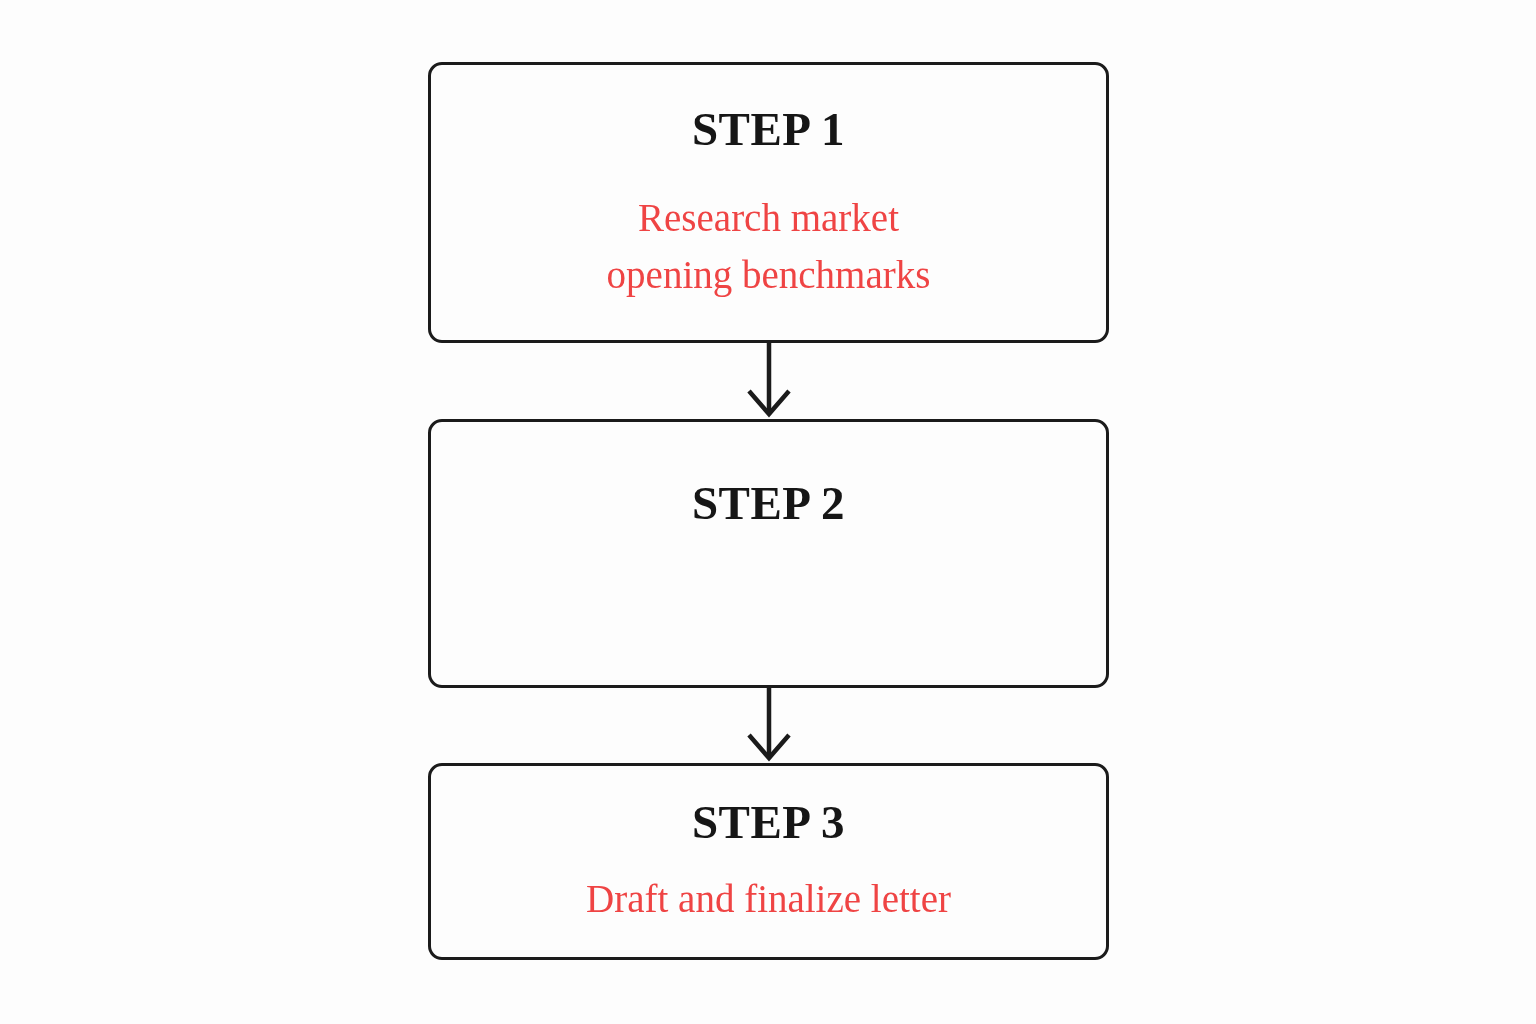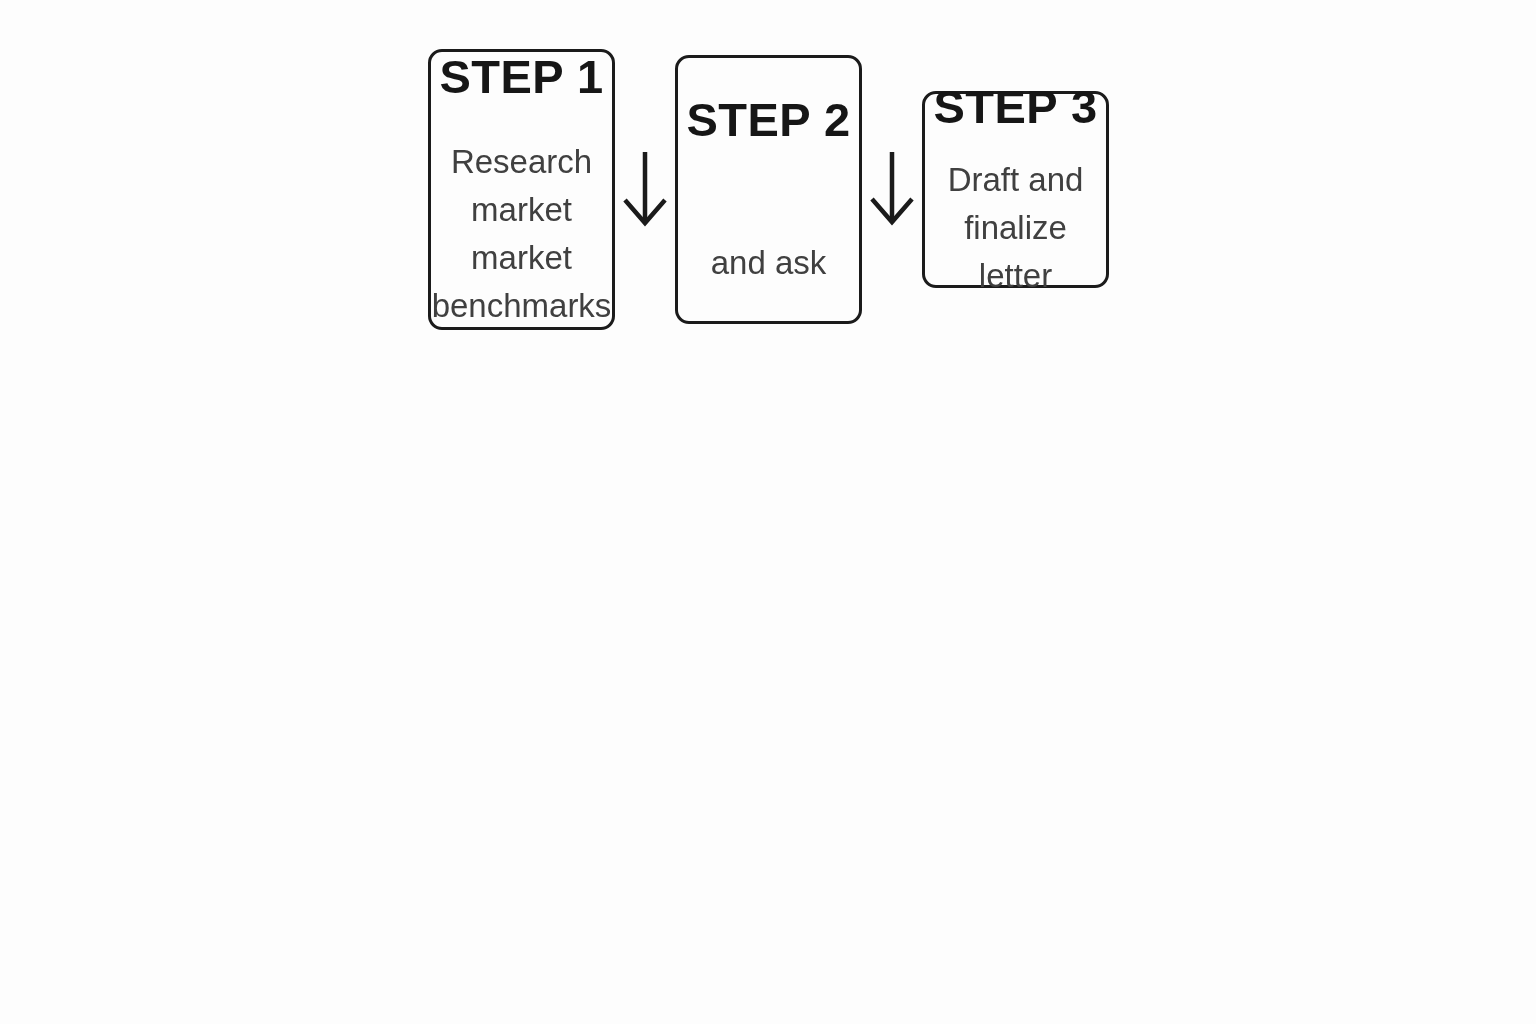--- a/index.html
+++ b/index.html
@@ -6,25 +6,26 @@
   html, body {
     width: 1536px;
     height: 1024px;
     background: #fdfdfd;
     font-family: "Liberation Sans", "DejaVu Sans", sans-serif;
     overflow: hidden;
   }
   .flowchart {
     position: absolute;
     left: 428px;
-    top: 49px;
+    top: 62px;
     width: 681px;
     display: flex;
-    flex-direction: row;
+    flex-direction: column;
     align-items: center;
+    font-family: Liberation Serif, serif;
   }
   .step-box {
     width: 100%;
     border: 3px solid #1b1b1b;
     border-radius: 14px;
     background: #fdfdfd;
     display: flex;
     flex-direction: column;
     align-items: center;
     justify-content: center;
@@ -37,53 +38,52 @@
   .step-title {
     font-size: 47px;
     font-weight: 700;
     letter-spacing: 0.5px;
     color: #161616;
   }
   .box-1 .step-title { margin-bottom: 34px; }
   .box-2 .step-title { margin-bottom: 44px; }
   .box-3 .step-title { margin-bottom: 22px; }
   .step-desc {
-    font-size: 33px;
+    font-size: 39px;
     font-weight: 400;
     line-height: 1.45;
-    color: #404040;
+    color: #ef4444;
   }
   .arrow-connector {
     display: block;
     flex: 0 0 auto;
   }
 </style>
 </head>
 <body>
 
 <div class="flowchart">
 
   <div class="step-box box-1">
     <div class="step-title">STEP 1</div>
     <div class="step-desc">
       <span>Research market</span><br>
-      <span>market benchmarks</span>
+      <span>opening benchmarks</span>
     </div>
   </div>
 
   <svg class="arrow-connector" width="60" height="76" viewBox="0 0 60 76">
     <line x1="30" y1="0" x2="30" y2="68" stroke="#1b1b1b" stroke-width="4.5"></line>
     <polyline points="10,48 30,71 50,48" fill="none" stroke="#1b1b1b" stroke-width="4.5" stroke-linecap="butt"></polyline>
   </svg>
 
   <div class="step-box box-2">
     <div class="step-title">STEP 2</div>
     <div class="step-desc">
       <br>
-      <span>and ask</span>
     </div>
   </div>
 
   <svg class="arrow-connector" width="60" height="75" viewBox="0 0 60 75">
     <line x1="30" y1="0" x2="30" y2="67" stroke="#1b1b1b" stroke-width="4.5"></line>
     <polyline points="10,47 30,70 50,47" fill="none" stroke="#1b1b1b" stroke-width="4.5" stroke-linecap="butt"></polyline>
   </svg>
 
   <div class="step-box box-3">
     <div class="step-title">STEP 3</div>

